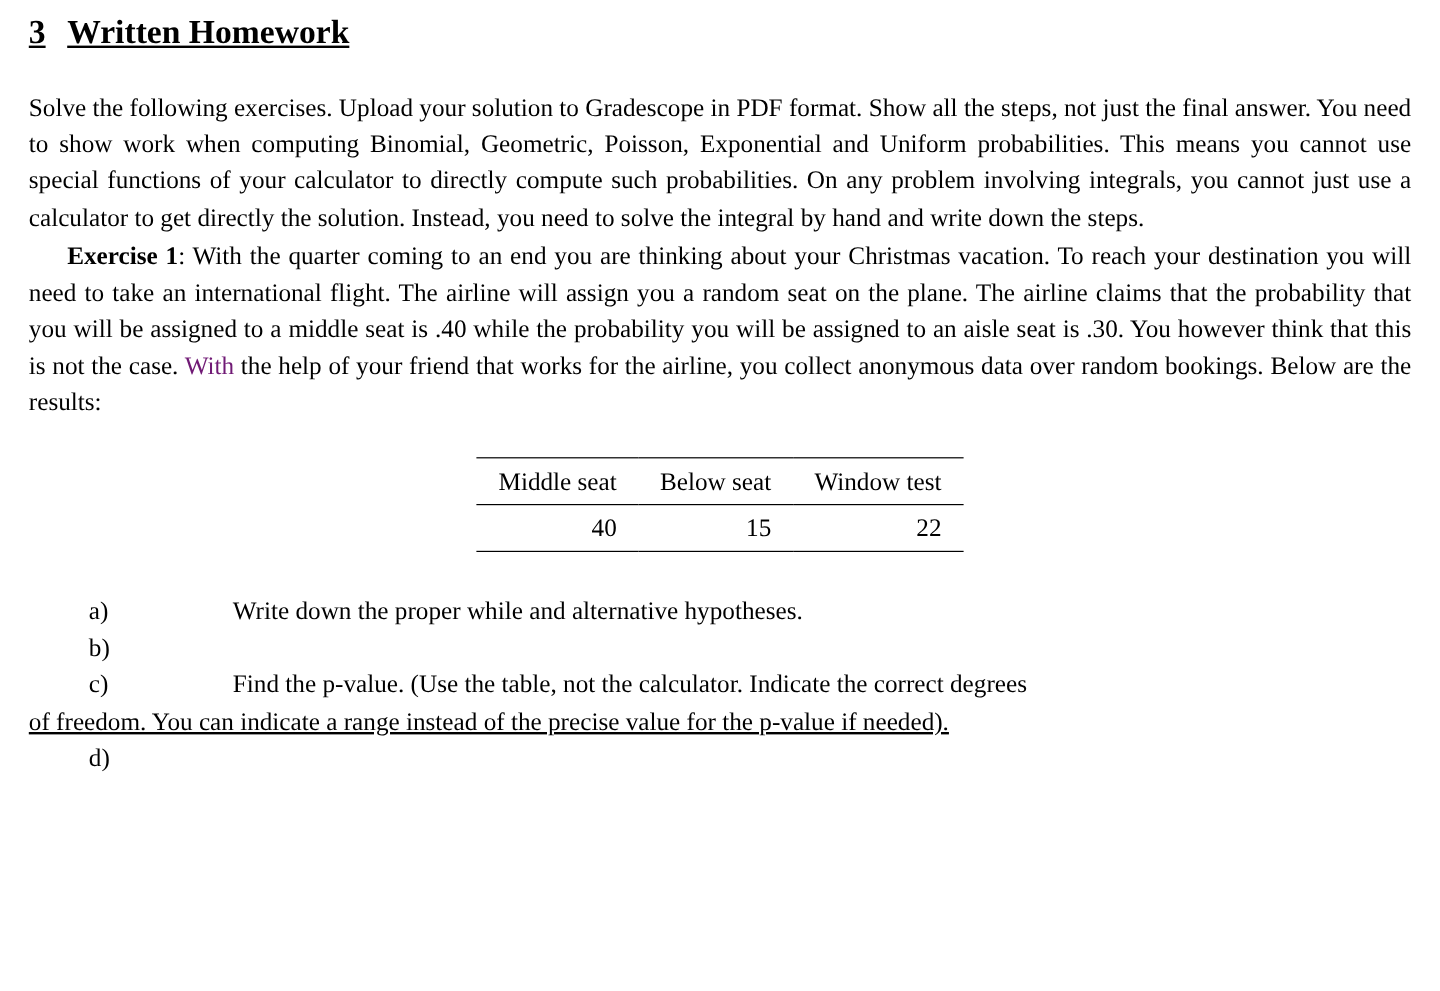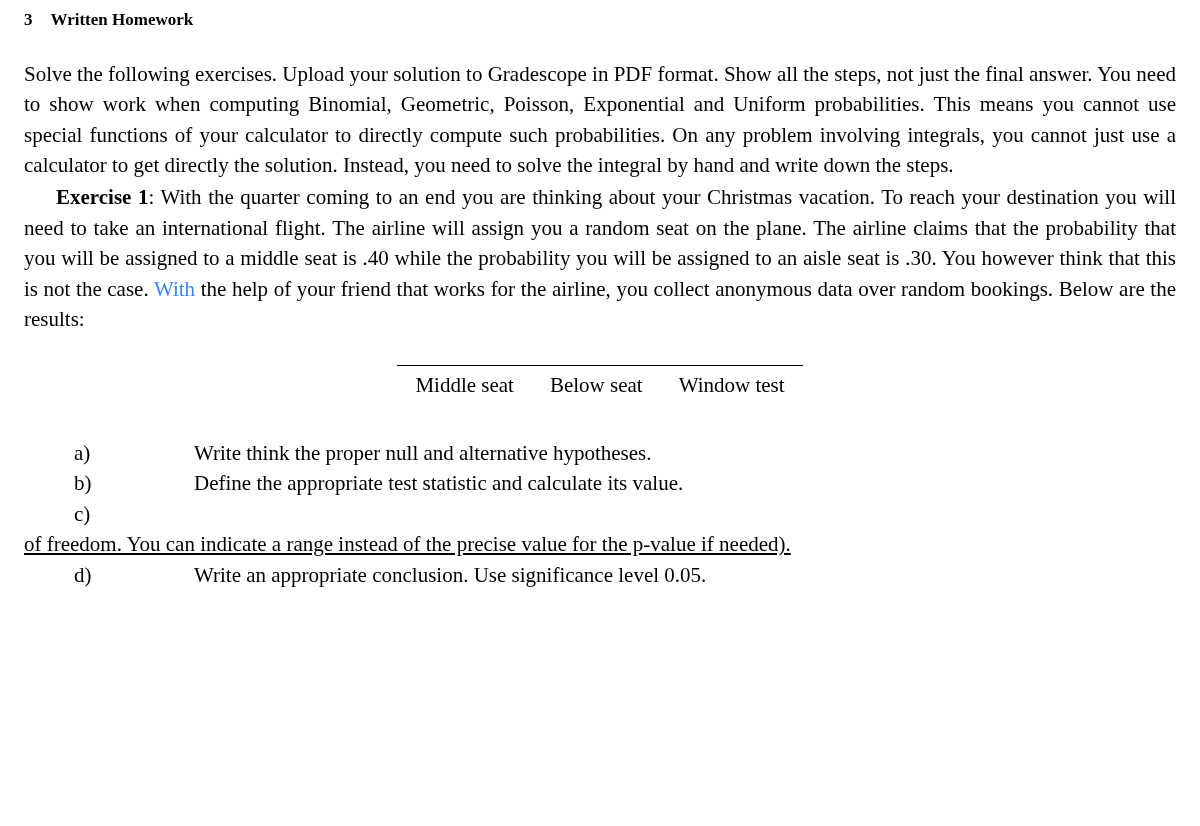--- a/index.html
+++ b/index.html
@@ -12,40 +12,41 @@
       height: 826px;
       font-family: "Computer Modern", Georgia, "Times New Roman", serif;
       font-size: 21px;
       line-height: 1.45;
       color: #000;
       background: #fff;
       padding: 8px 24px 20px 24px;
     }
     .section-heading {
       font-weight: bold;
-      font-size: 17px;
+      font-size: 28px;
       margin-bottom: 26px;
+      text-decoration: underline;
     }
     .section-number {
       margin-right: 18px;
     }
     .body-text {
       text-align: justify;
     }
     .exercise-para {
       text-align: justify;
       text-indent: 32px;
       margin-top: 2px;
     }
     .exercise-label {
       font-weight: bold;
       font-family: Liberation Serif, serif;
     }
     .annotation {
-      color: #3b82f6;
+      color: #701a75;
       position: relative;
     }
     .table-wrap {
       display: flex;
       justify-content: center;
       margin: 30px 0 34px 0;
     }
     table {
       border-collapse: collapse;
       font-size: 21px;
@@ -97,35 +98,39 @@
 </p>
 
 <div class="table-wrap">
   <table>
     <tbody>
         <tr class="top-rule">
       <th>Middle seat</th>
       <th>Below seat</th>
       <th>Window test</th>
     </tr>
+    <tr class="mid-rule bottom-rule">
+      <td>40</td>
+      <td>15</td>
+      <td>22</td>
+    </tr>
   </tbody>
     </table>
 </div>
 
 <div class="question-item">
   <div class="question-label">a)</div>
-  <div class="question-text">Write think the proper null and alternative hypotheses.</div>
+  <div class="question-text">Write down the proper while and alternative hypotheses.</div>
 </div>
 
 <div class="question-item">
   <div class="question-label">b)</div>
-  <div class="question-text">Define the appropriate test statistic and calculate its value.</div>
 </div>
 
 <div class="question-item">
   <div class="question-label">c)</div>
+  <div class="question-text">Find the p-value. (Use the table, not the calculator. Indicate the correct degrees</div>
 </div>
 <div class="question-cont">of freedom. You can indicate a range instead of the precise value for the p-value if needed).</div>
 
 <div class="question-item">
   <div class="question-label">d)</div>
-  <div class="question-text">Write an appropriate conclusion. Use significance level 0.05.</div>
 </div>
 
 </body></html>

